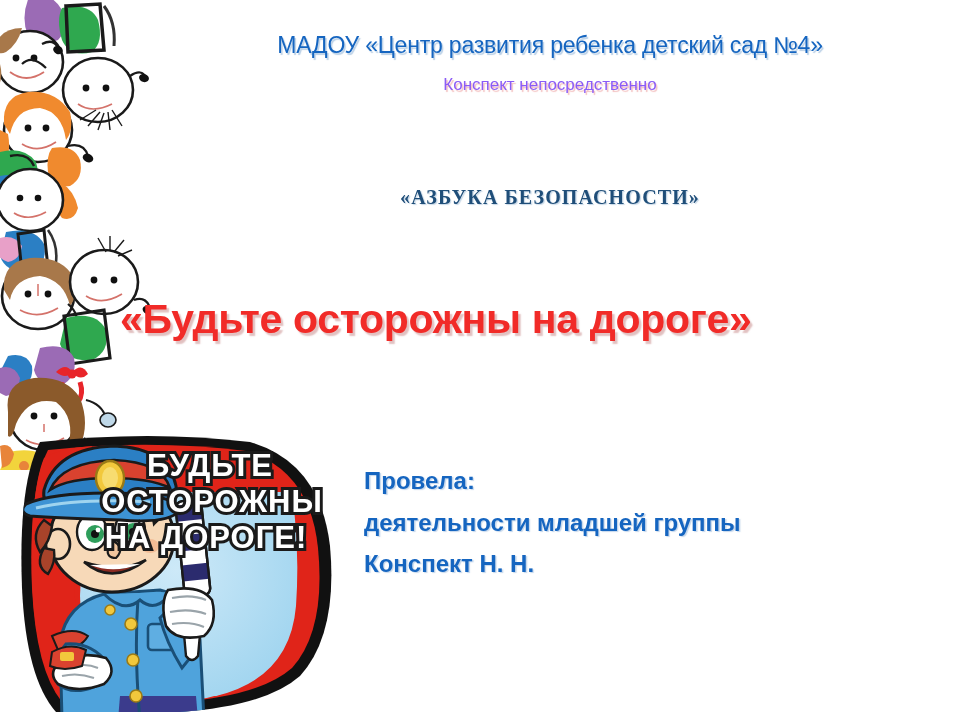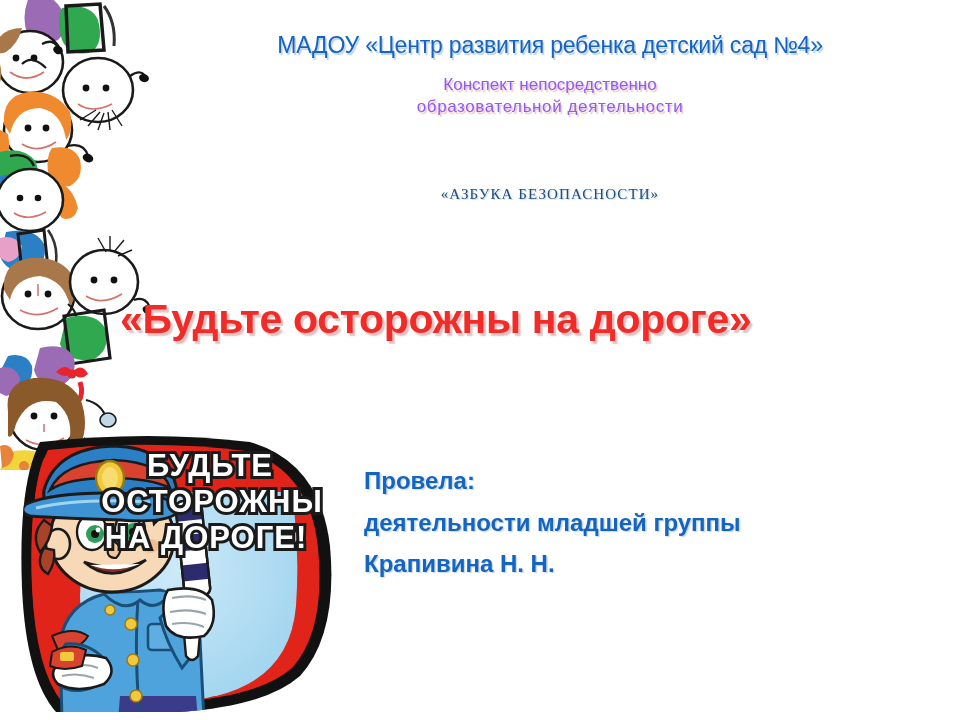--- a/index.html
+++ b/index.html
@@ -60,22 +60,22 @@
   }
   #doc-type .l2 { letter-spacing: 0.6px; }
 
   #program-title {
     position: absolute;
     left: 150px;
     top: 186px;
     width: 800px;
     text-align: center;
     font-family: "Liberation Serif", serif;
-    font-size: 15px;
-    font-weight: normal;
+    font-size: 20px;
+    font-weight: bold;
     color: #1F4E79;
     letter-spacing: 1.1px;
     text-shadow: 1.2px 1.2px 1px rgba(150,180,210,0.55);
     white-space: nowrap;
   }
 
   #main-title {
     position: absolute;
     left: 120px;
     top: 296px;
@@ -222,31 +222,30 @@
       <path d="M8 452 Q 40 446 52 462 Q 58 470 56 470 L 0 470 Z" fill="#F2D43C"></path>
       <circle cx="24" cy="466" r="5" fill="#E8843A"></circle>
       <path d="M0 446 Q 10 442 14 454 Q 12 466 2 468 Z" fill="#E8843A"></path>
     </svg>
   </div>
 
   <div id="org-name">МАДОУ «Центр развития ребенка детский сад №4»</div>
 
   <div id="doc-type">
     <div class="l1">Конспект непосредственно</div>
-    <div class="l2">образовательной  деятельности</div>
   </div>
 
   <div id="program-title">«АЗБУКА БЕЗОПАСНОСТИ»</div>
 
   <div id="main-title">«Будьте осторожны на дороге»</div>
 
   <div id="credits">
     <div>Провела:</div>
     <div>деятельности младшей группы</div>
-    <div>Крапивина Н. Н.</div>
+    <div>Конспект Н. Н.</div>
   </div>
 
   <div id="road-sign">
     <svg width="360" height="292" viewBox="0 0 360 292" xmlns="http://www.w3.org/2000/svg">
       <defs>
         <clipPath id="signclip">
           <path d="M40 14 Q 150 2 250 14 Q 320 34 330 118 Q 338 206 300 248 Q 266 278 180 284 L 56 284 Q 26 250 22 160 Q 18 56 40 14 Z"></path>
         </clipPath>
         <radialGradient id="innerBlue" cx="40%" cy="38%" r="72%">
           <stop offset="0%" stop-color="#CDE9F8"></stop>

